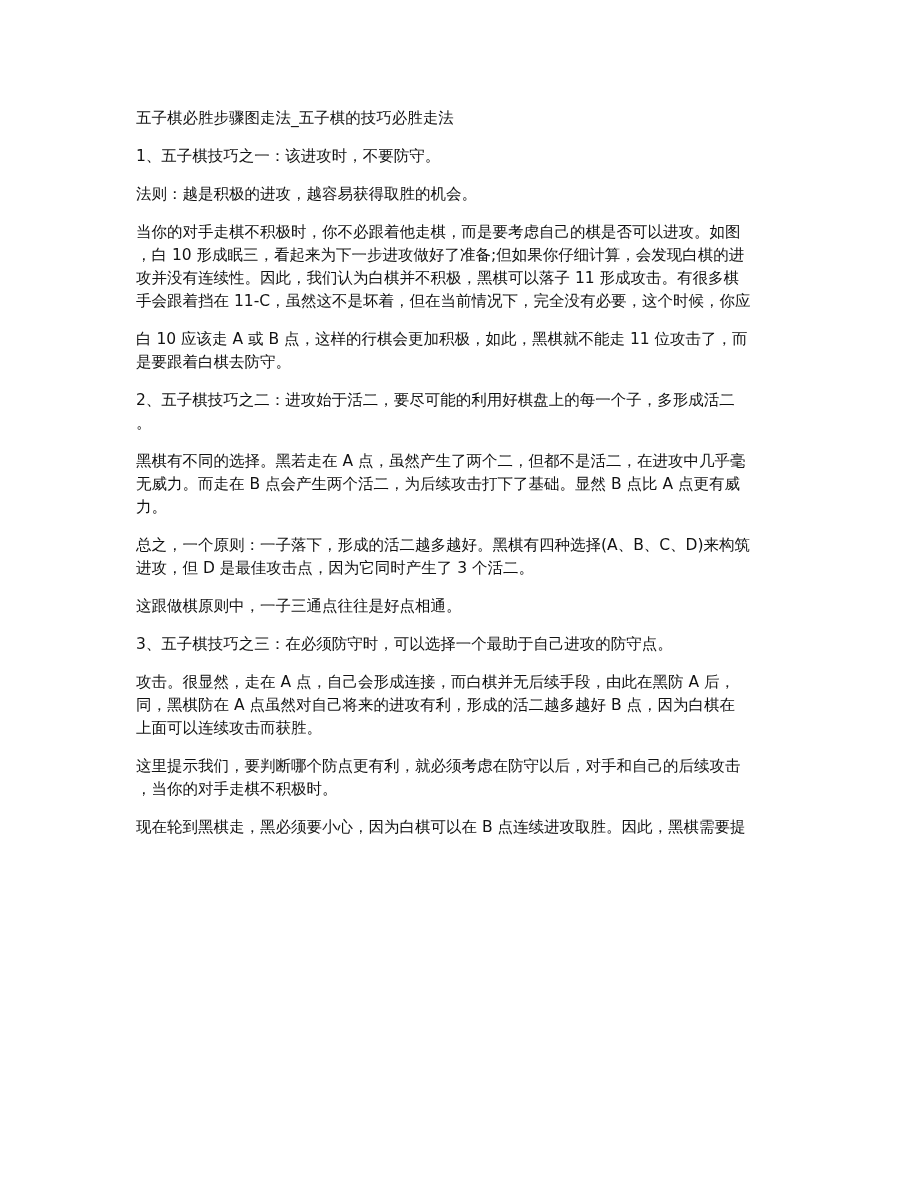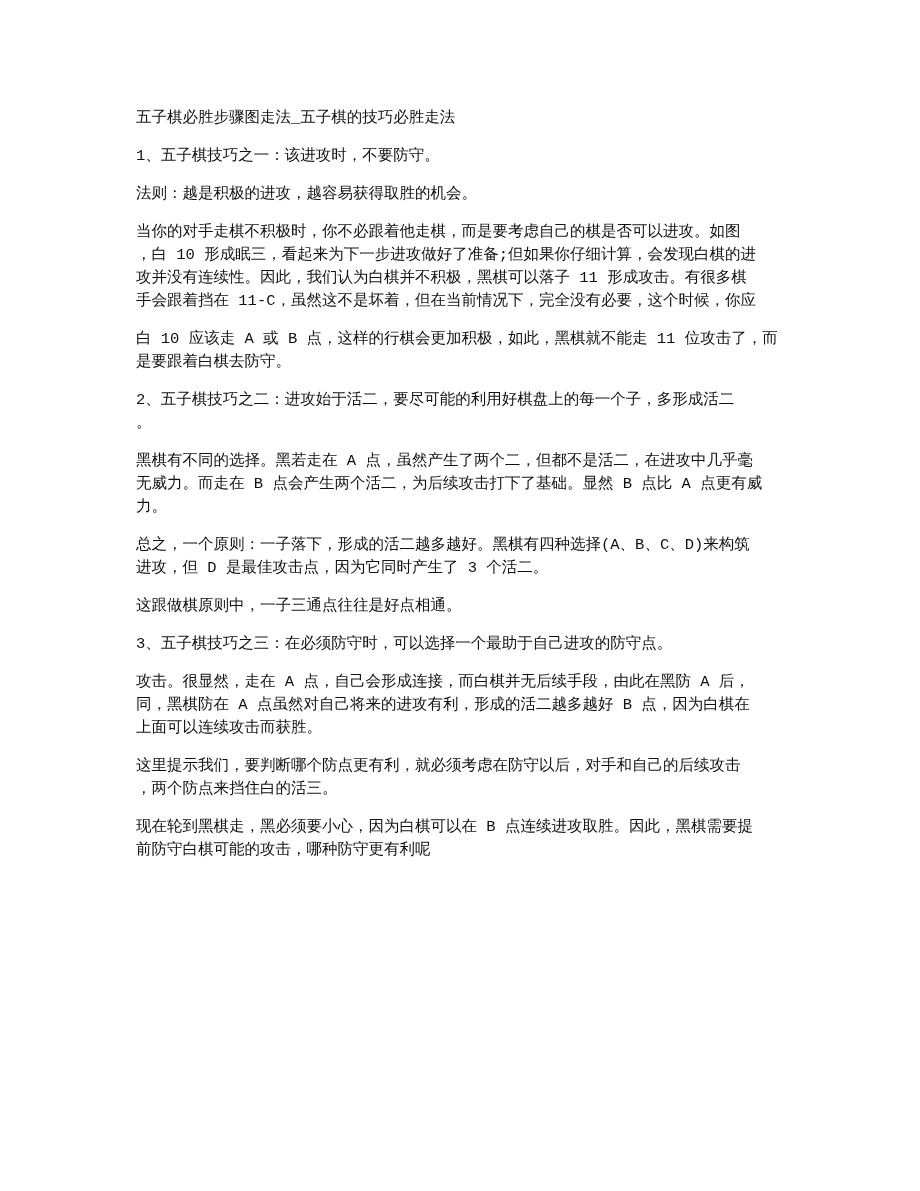--- a/index.html
+++ b/index.html
@@ -3,21 +3,21 @@
 <meta charset="utf-8">
 <style>
   html, body { margin: 0; padding: 0; background: #ffffff; }
   body { width: 920px; height: 1191px; position: relative; overflow: hidden; }
   .page {
     position: absolute; left: 136px; top: 107px; width: 660px;
     font-family: "DejaVu Sans", "Liberation Sans", sans-serif;
     font-size: 15.5px; color: #111111;
   }
   .para { margin: 0 0 15px 0; line-height: 23px; }
-  .line { display: block; white-space: nowrap; font-family: Liberation Mono, monospace; }
+  .line { display: block; white-space: nowrap; }
   .title { margin-bottom: 15px; line-height: 23px; }
 </style>
 </head>
 <body>
 
 <div class="page">
   <div class="title line">五子棋必胜步骤图走法_五子棋的技巧必胜走法</div>
   <div id="paras">
       <p class="para">
         <span class="line">1、五子棋技巧之一：该进攻时，不要防守。</span>
@@ -54,20 +54,19 @@
       <p class="para">
         <span class="line">3、五子棋技巧之三：在必须防守时，可以选择一个最助于自己进攻的防守点。</span>
       </p>
       <p class="para">
         <span class="line">攻击。很显然，走在 A 点，自己会形成连接，而白棋并无后续手段，由此在黑防 A 后，</span>
         <span class="line">同，黑棋防在 A 点虽然对自己将来的进攻有利，形成的活二越多越好 B 点，因为白棋在</span>
         <span class="line">上面可以连续攻击而获胜。</span>
       </p>
       <p class="para">
         <span class="line">这里提示我们，要判断哪个防点更有利，就必须考虑在防守以后，对手和自己的后续攻击</span>
-        <span class="line">，两个防点来挡住白的活三。</span>
+        <span class="line">，当你的对手走棋不积极时。</span>
       </p>
       <p class="para">
         <span class="line">现在轮到黑棋走，黑必须要小心，因为白棋可以在 B 点连续进攻取胜。因此，黑棋需要提</span>
-        <span class="line">前防守白棋可能的攻击，哪种防守更有利呢</span>
       </p>
     </div>
 </div>
 
 </body></html>

